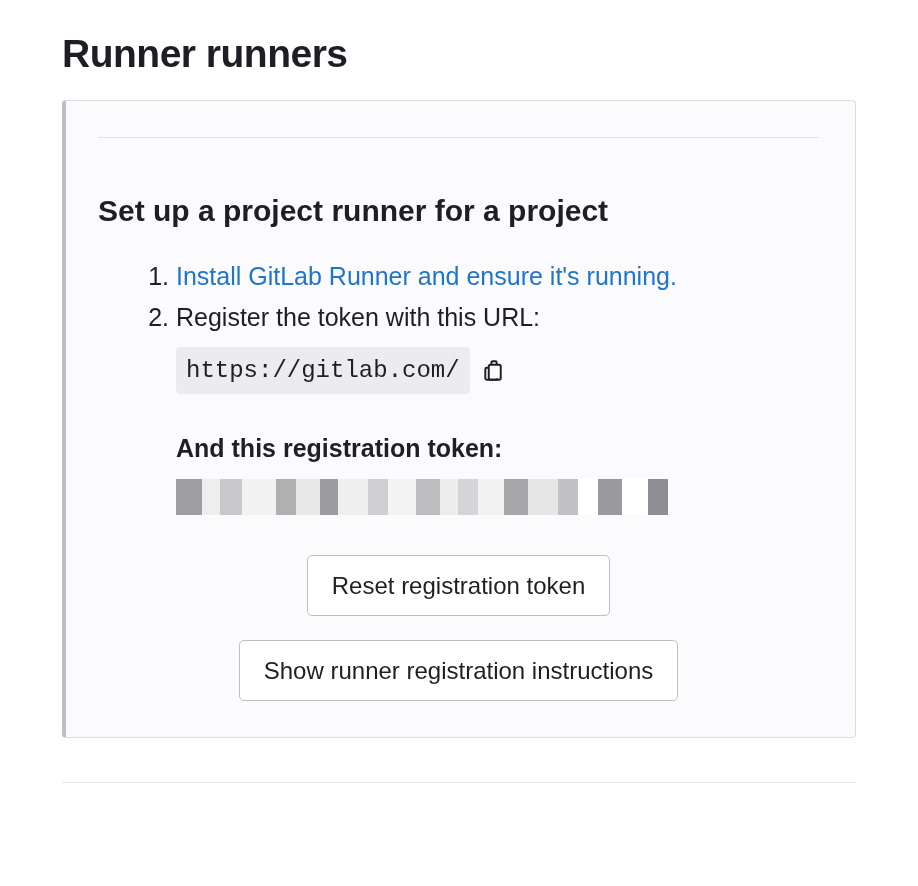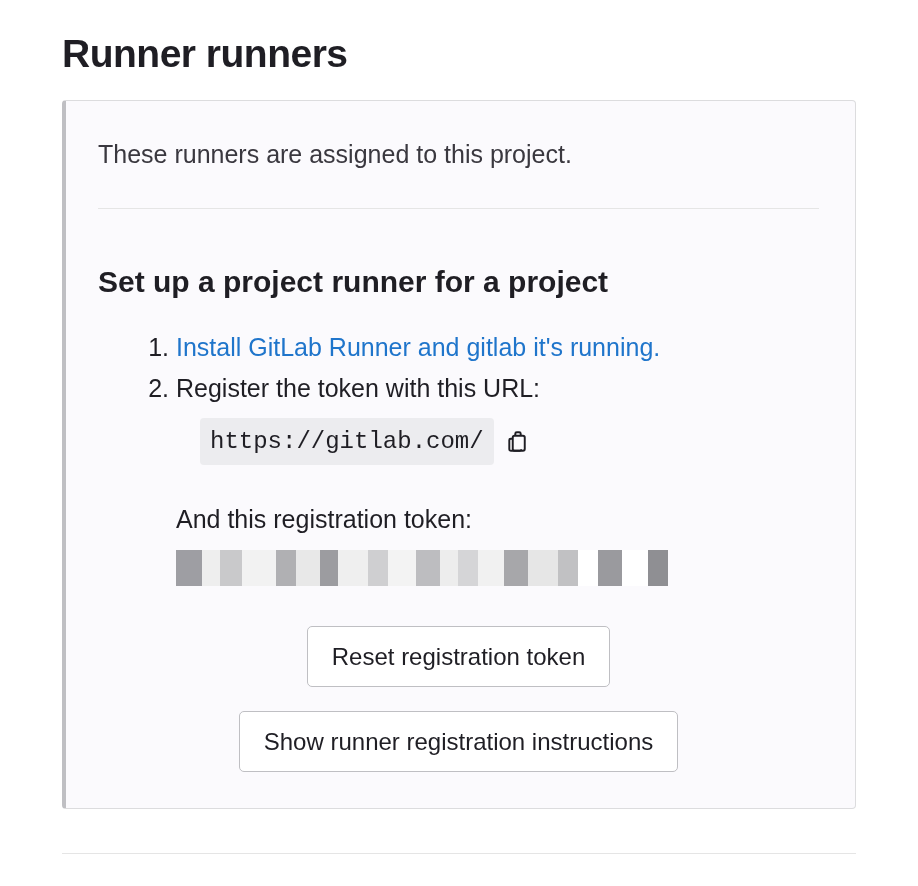--- a/index.html
+++ b/index.html
@@ -56,21 +56,20 @@
     }
     a.link {
       color: #1f75cb;
       text-decoration: none;
     }
     .code-line {
       display: flex;
       align-items: center;
       gap: 8px;
       margin-top: 8px;
-      margin-left: 24px;
     }
     code.code-chip {
       display: inline-block;
       background: #ececef;
       color: #1f1e24;
       font-family: "SFMono-Regular", Consolas, "Liberation Mono", Menlo, monospace;
       font-size: 24px;
       padding: 4px 10px;
       border-radius: 4px;
     }
@@ -88,20 +87,21 @@
     }
     .copy-btn svg {
       width: 24px;
       height: 24px;
     }
     .token-label {
       font-size: 25px;
       color: #1f1e24;
       margin-top: 20px;
       margin-bottom: 16px;
+      font-weight: bold;
     }
     .token-pixelated {
       width: 492px;
       height: 36px;
       display: flex;
       gap: 0;
     }
     .token-pixelated span {
       display: block;
       height: 100%;
@@ -132,29 +132,28 @@
       padding-left: 78px;
       margin-bottom: 40px;
     }
   </style>
 </head>
 <body>
 
 <h1 class="page-title">Runner runners</h1>
 
 <div class="panel">
-  <p class="intro-text">These runners are assigned to this project.</p>
 
   <hr class="divider">
 
   <h2 class="section-heading">Set up a project runner for a project</h2>
 
   <ol class="steps">
     <li>
-      <a href="#" class="link">Install GitLab Runner and gitlab it's running.</a>
+      <a href="#" class="link">Install GitLab Runner and ensure it's running.</a>
     </li>
     <li>
       <span>Register the token with this URL:</span>
       <div class="code-line">
         <code class="code-chip">https://gitlab.com/</code>
         <button class="copy-btn" aria-label="Copy URL">
           <svg viewBox="0 0 16 16" fill="none" stroke="currentColor" stroke-width="1.3">
             <rect x="4.5" y="4.5" width="8" height="10" rx="1.2"></rect>
             <path d="M6.2 4.5 V3.2 a1 1 0 0 1 1 -1 h1.6 a1 1 0 0 1 1 1 V4.5"></path>
             <path d="M4.5 6.5 H3.2 a1 1 0 0 0 -1 1 v6 a1 1 0 0 0 1 1 h6 a1 1 0 0 0 1 -1 v-0"></path>

